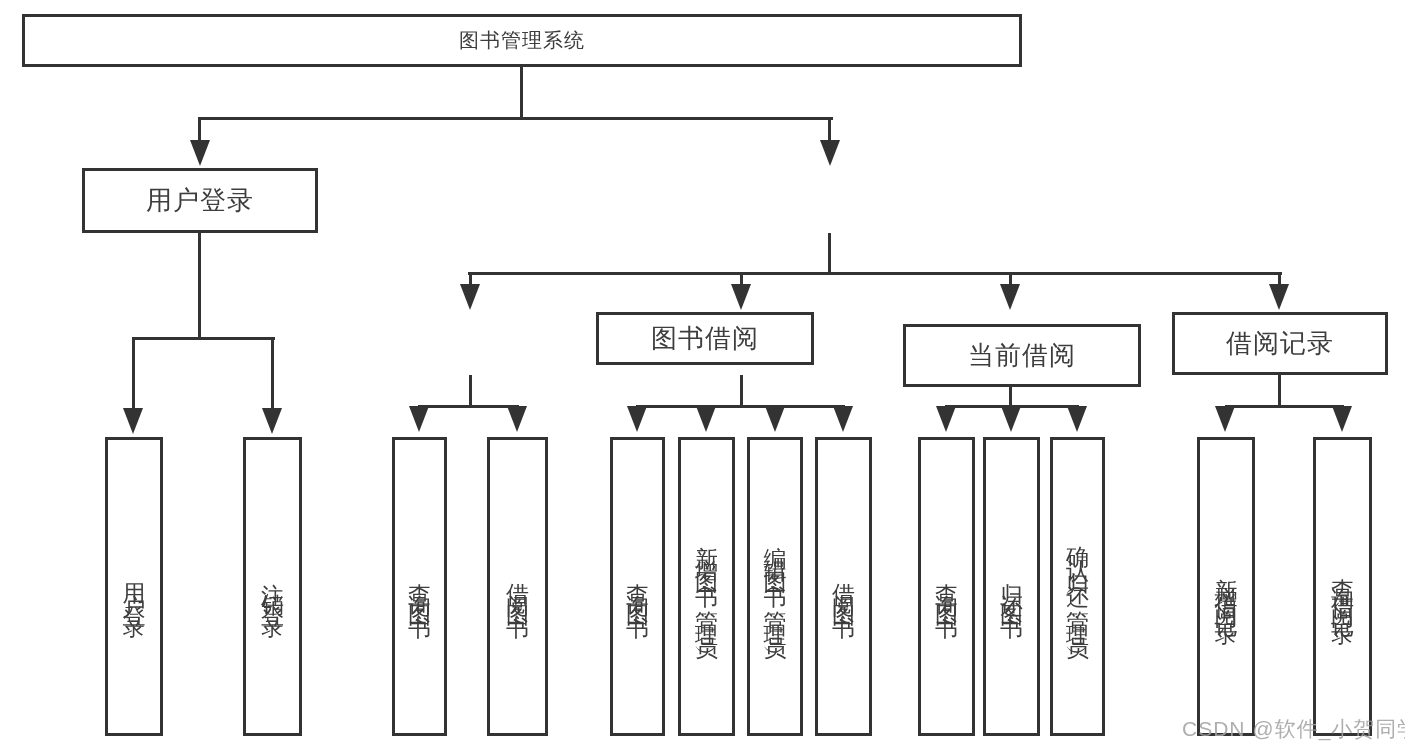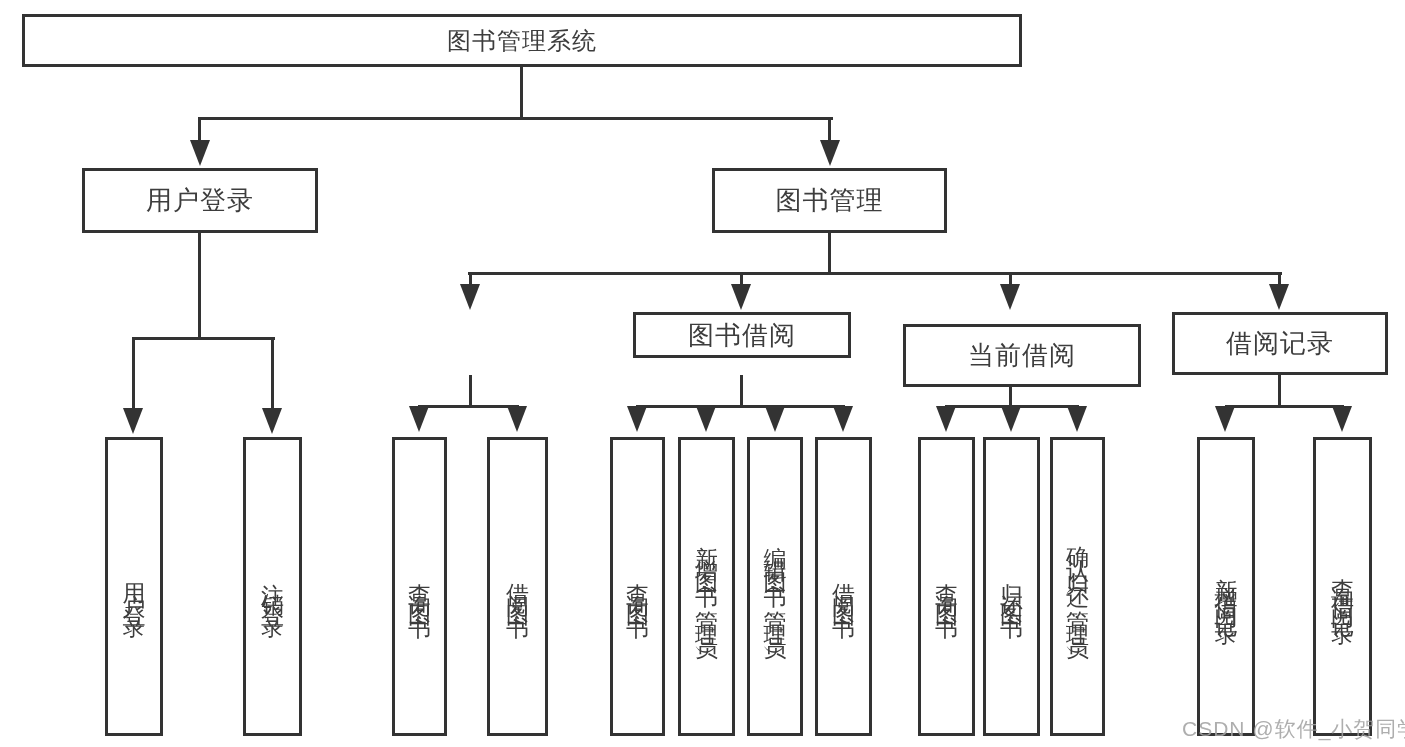--- a/index.html
+++ b/index.html
@@ -15,21 +15,21 @@
     overflow:hidden;
   }
   
   .node{
     position:absolute;box-sizing:border-box;
     border:3px solid var(--line);background:var(--bg);
     display:flex;align-items:center;justify-content:center;
     color:var(--text);font-size:26px;letter-spacing:1px;
     z-index:2;
   }
-  .node.root{font-size:24px;}
+  .node.root{font-size:20px;}
   .leaf{
     position:absolute;box-sizing:border-box;top:437px;height:299px;
     border:3px solid var(--line);background:var(--bg);
     display:flex;align-items:center;justify-content:center;
     z-index:2;
   }
   .vt{
     writing-mode:vertical-lr;text-orientation:mixed;
     color:var(--text);font-size:23px;line-height:1;
     white-space:nowrap;
@@ -57,26 +57,23 @@
 <div id="canvas">
 
   <div class="node root" style="left:22px;top:14px;width:1000px;height:53px;">
     <span>图书管理系统</span>
   </div>
 
   <div class="node" style="left:82px;top:168px;width:236px;height:65px;">
     <span>用户登录</span>
   </div>
 
-  <div class="node" style="left:712px;top:168px;width:235px;height:65px;">
-    <span>图书管理</span>
-  </div>
 
 
-  <div class="node" style="left:633px;top:312px;width:218px;height:46px;">
+  <div class="node" style="left:596px;top:312px;width:218px;height:53px;">
     <span>图书借阅</span>
   </div>
 
   <div class="node" style="left:903px;top:324px;width:238px;height:63px;">
     <span>当前借阅</span>
   </div>
 
   <div class="node" style="left:1172px;top:312px;width:216px;height:63px;">
     <span>借阅记录</span>
   </div>

